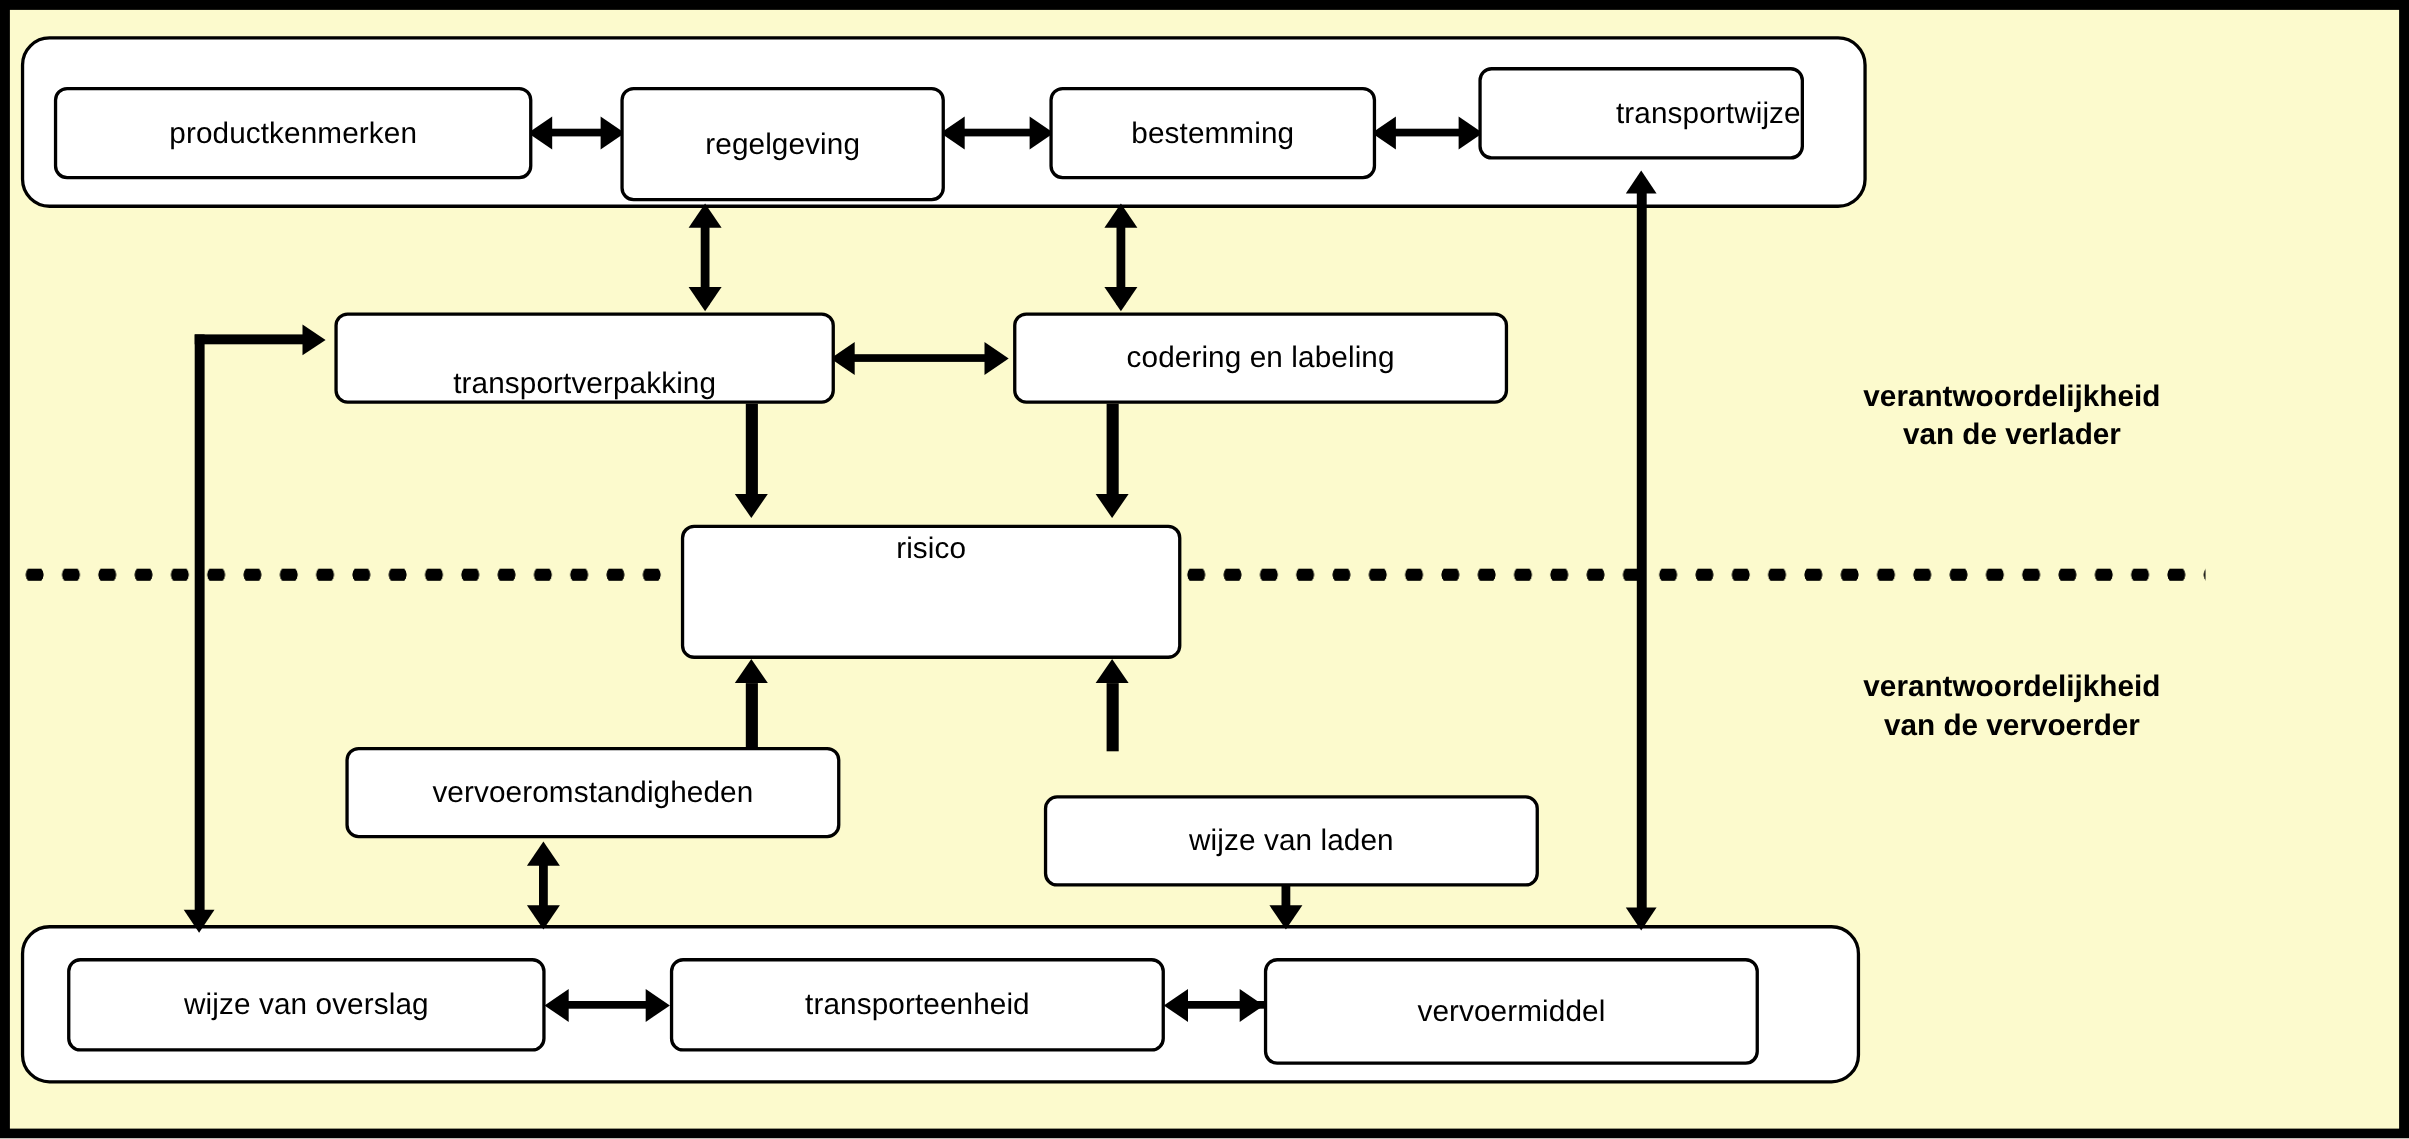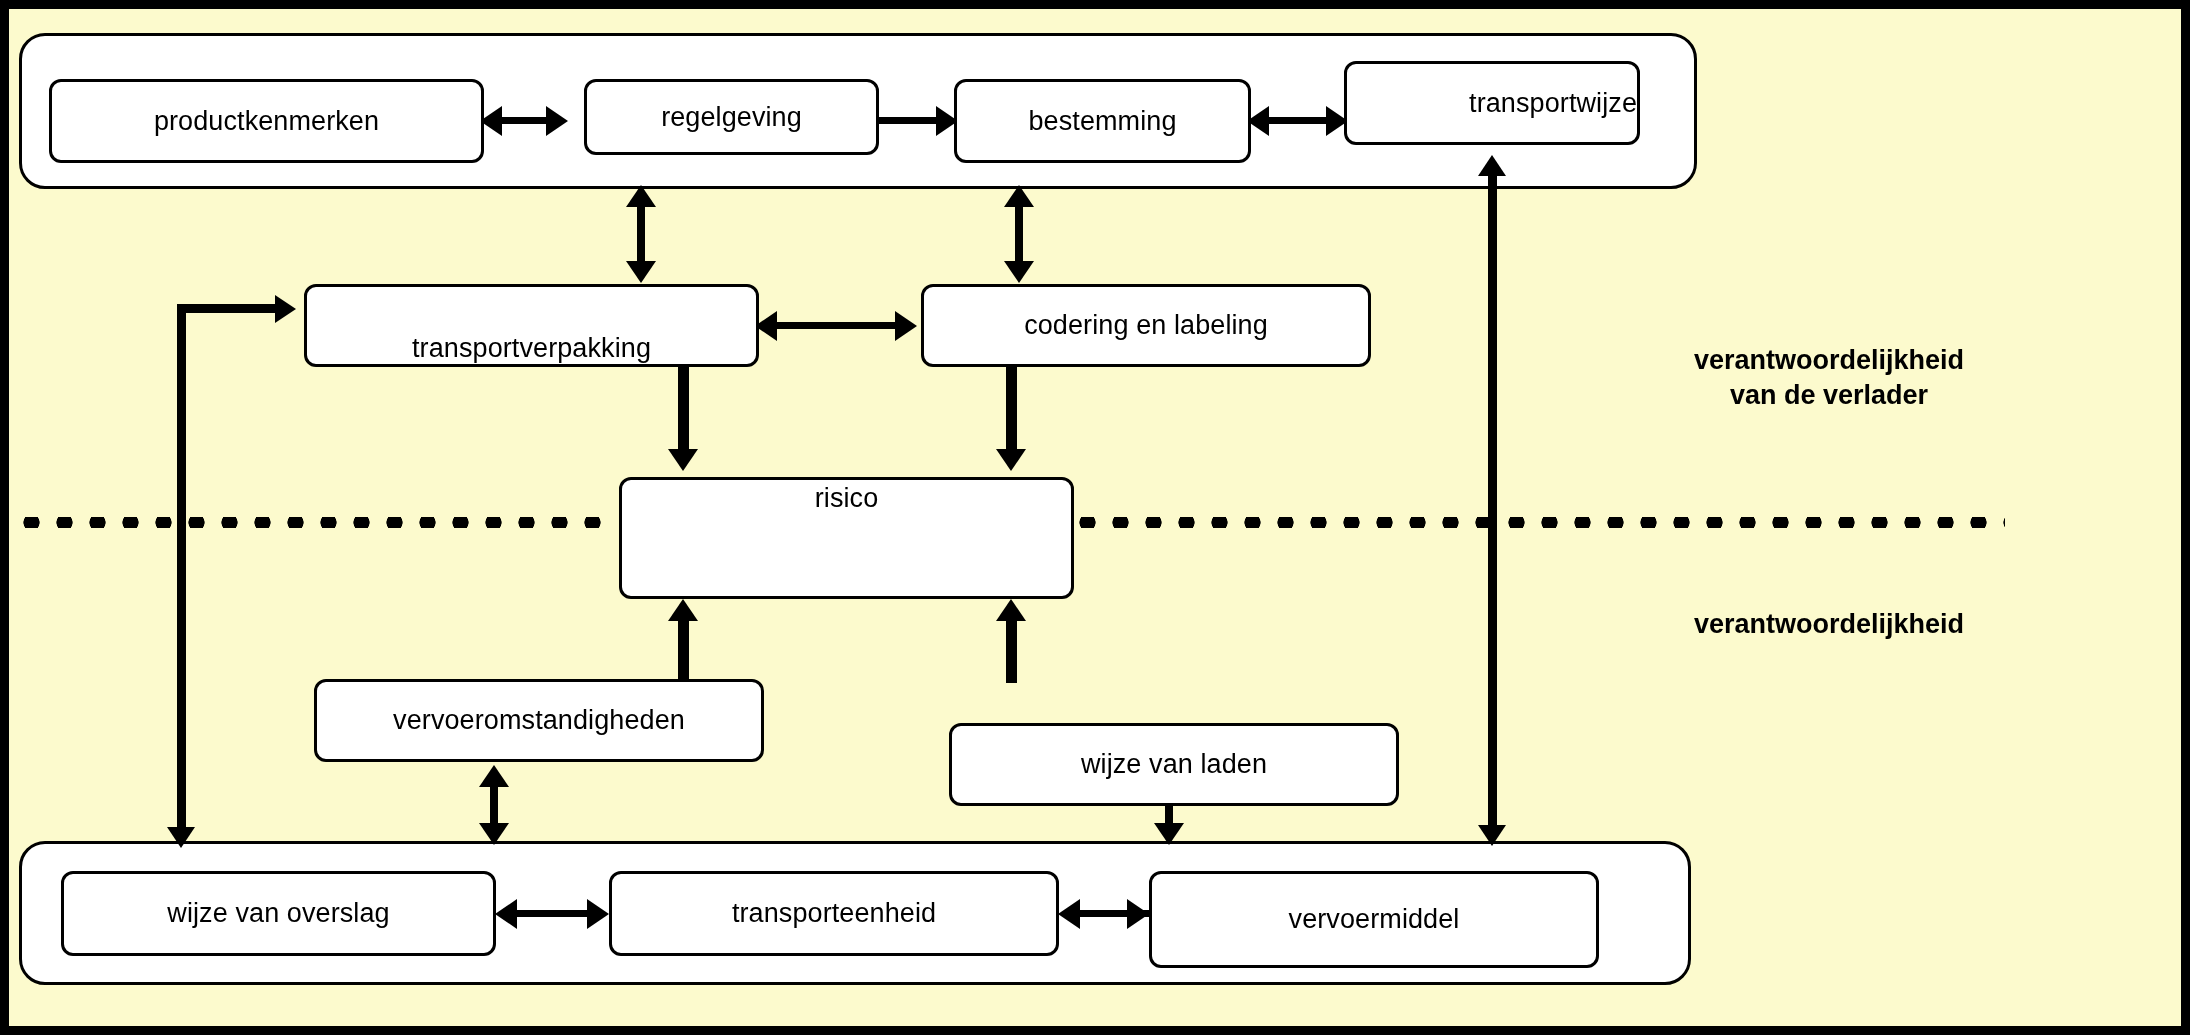--- a/index.html
+++ b/index.html
@@ -140,21 +140,21 @@
     <div id="divider" style="left:1062px; top:508px; width:934px; position:absolute; height:11px; z-index:2;
                 background-image: radial-gradient(circle, #000000 45%, rgba(0,0,0,0) 48%);
                 background-size:33px 11px; background-repeat:repeat-x;"></div>
 
     <div class="group" style="left:10px; top:24px; width:1678px; height:156px;"></div>
 
     <div class="node" style="left:40px; top:70px; width:435px; height:84px;">
       <span>productkenmerken</span>
     </div>
 
-    <div class="node" style="left:555px; top:70px; width:295px; height:76px;margin-left:20px;">
+    <div class="node" style="left:555px; top:70px; width:295px; height:104px;">
       <span>regelgeving</span>
     </div>
 
     <div class="node" style="left:945px; top:70px; width:297px; height:84px;">
       <span>bestemming</span>
     </div>
 
     <div class="node" style="left:1335px; top:52px; width:296px; height:84px;justify-content:flex-end;">
       <span>transportwijze</span>
     </div>
@@ -254,16 +254,17 @@
     <div class="arrow left" style="left:1049px; top:890px;"></div>
     <div class="arrow right" style="left:1118px; top:890px;"></div>
 
     <div class="side-label" style="left:1630px; top:334px; width:380px;">
       <div>verantwoordelijkheid</div>
       <div>van de verlader</div>
     </div>
 
     <div class="side-label" style="left:1630px; top:598px; width:380px;">
       <div>verantwoordelijkheid</div>
+      <div>van de vervoerder</div>
     </div>
 
   </div>
 </div>
 
 </body></html>

